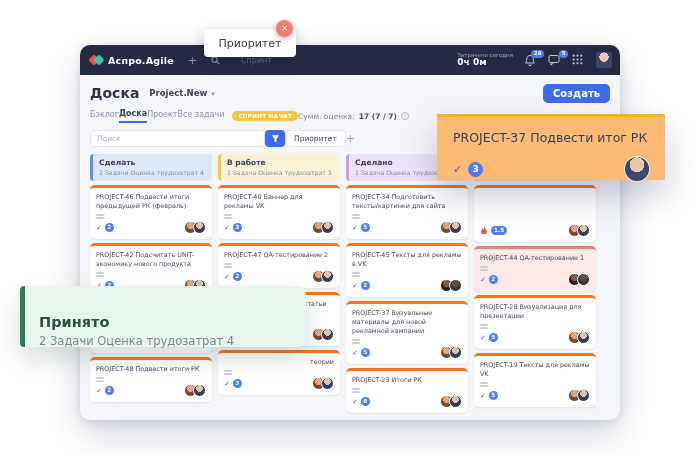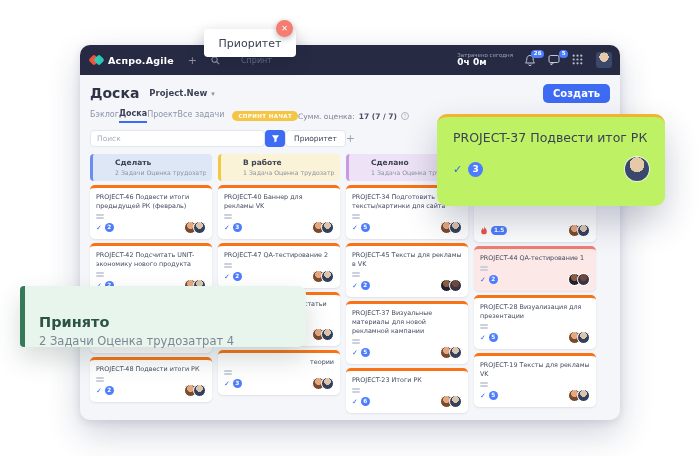--- a/index.html
+++ b/index.html
@@ -59,21 +59,21 @@
   .search-input::placeholder { color:#A7AEC0; }
   .filter-btn { width:20px; height:17px; background:#3E6BF3; border:none; border-radius:4px;
     display:flex; align-items:center; justify-content:center; cursor:pointer; }
   .chip { background:#fff; border:1px solid #E2E6EF; border-radius:4px; padding:3px 8px;
     font-size:7.5px; color:#3E4356; cursor:pointer; }
   .add-filter { color:#98A0B3; font-size:11px; line-height:1; cursor:pointer; }
 
   
   .cols { display:flex; gap:6px; margin-top:7px; align-items:flex-start; }
   .col { width:122px; flex:none; display:flex; flex-direction:column; gap:4px; }
-  .col-head { border-radius:4px; padding:4px 6px 5px 22px; border-left:3px solid transparent; min-height:27px; }
+  .col-head { border-radius:4px; padding:4px 6px 5px 6px; border-left:3px solid transparent; min-height:27px; }
   .col-head .cname { font-size:7.5px; font-weight:600; color:#3C4254; }
   .col-head .cmeta { font-size:6.2px; color:#8A92A6; margin-top:2px; white-space:nowrap; overflow:hidden; }
   .col-head.blue   { background:#DEE7F6; border-left-color:#6C8CF5; }
   .col-head.yellow { background:#FBF3D7; border-left-color:#F2C849; }
   .col-head.purple { background:#EEE3F6; border-left-color:#C79BE3; }
   .col-head.red    { background:#FBE3E1; border-left-color:#EE8D84; }
 
   .card { background:#fff; border-radius:5px; border-top:3px solid #f97316; padding:5px 6px 5px 6px;
     box-shadow:0 1px 2px rgba(40,50,80,.10); cursor:pointer; }
   .card.alert { background:#FCE9E7; border-top-color:#EE7E72; }
@@ -99,22 +99,22 @@
 
   
   .tooltip { position:absolute; left:204px; top:29px; width:92px; height:28px; background:#fff;
     border-radius:4px; box-shadow:0 6px 16px rgba(20,25,50,.28); display:flex; align-items:center;
     justify-content:center; font-size:11px; color:#3C4254; z-index:30; }
   .tooltip-close { position:absolute; left:276px; top:20px; width:17px; height:17px; border-radius:50%;
     background:#F47C70; color:#fff; display:flex; align-items:center; justify-content:center;
     font-size:8px; z-index:31; box-shadow:0 2px 6px rgba(0,0,0,.28); cursor:pointer; }
   .tooltip-close::before { content:"✕"; }
 
-  .task-popup { position:absolute; left:437px; top:114px; width:228px; height:92px; background:#bef264;
-    border-radius:10px; border-top:3px solid #F0B42F; box-shadow:0 16px 34px rgba(25,35,70,.24);
+  .task-popup { position:absolute; left:437px; top:114px; width:228px; height:66px; background:#fdba74;
+    border-radius:0; border-top:3px solid #F0B42F; box-shadow:0 16px 34px rgba(25,35,70,.24);
     padding:13px 16px 10px 16px; z-index:25; cursor:pointer; }
   .task-popup .tp-title { font-size:12.5px; color:#3A4156; font-weight:500; }
   .task-popup .tp-foot { display:flex; align-items:center; margin-top:12px; }
   .task-popup .check { font-size:11px; }
   .task-popup .badge { min-width:15px; height:15px; border-radius:8px; font-size:9px; line-height:15px; margin-left:6px; }
   .tp-avatar { margin-left:auto; width:24px; height:24px; border-radius:50%;
     background:radial-gradient(circle at 50% 32%, #e6c9a8 0 36%, #39486b 37% 100%);
     box-shadow:0 0 0 1px #eceef3; }
 
   .accepted { position:absolute; left:20px; top:286px; width:286px; height:61px; background:#E7F5ED;

